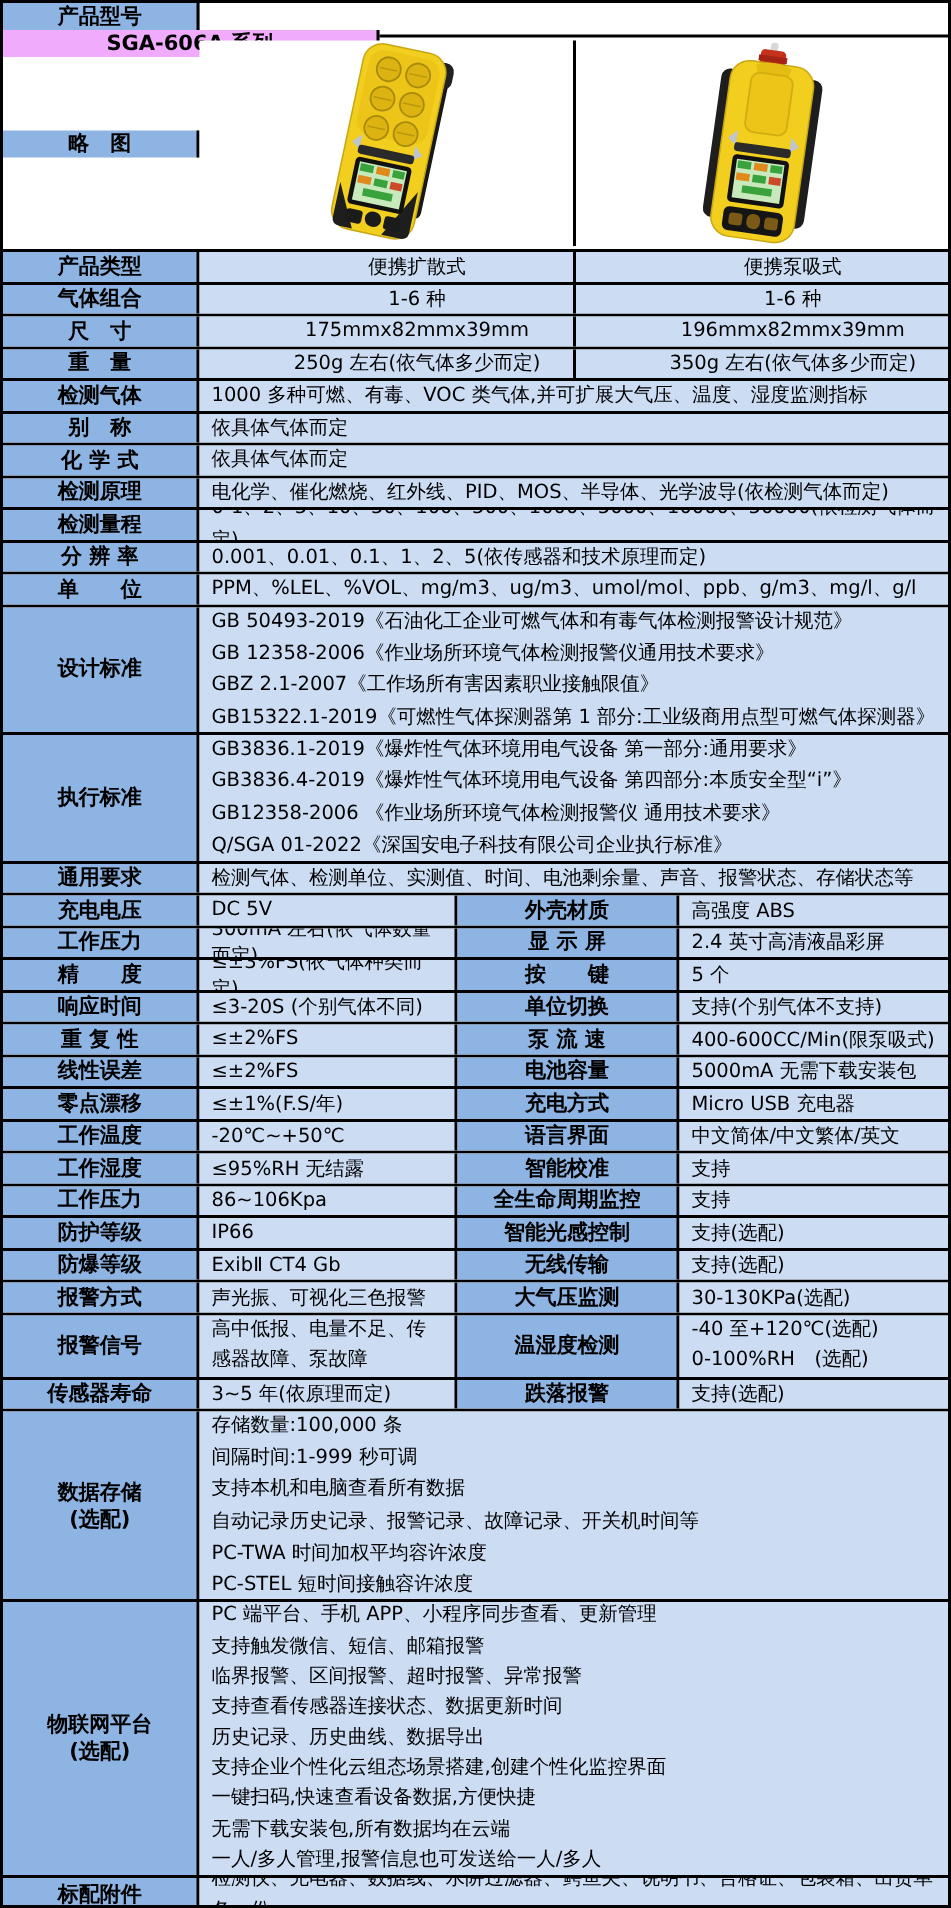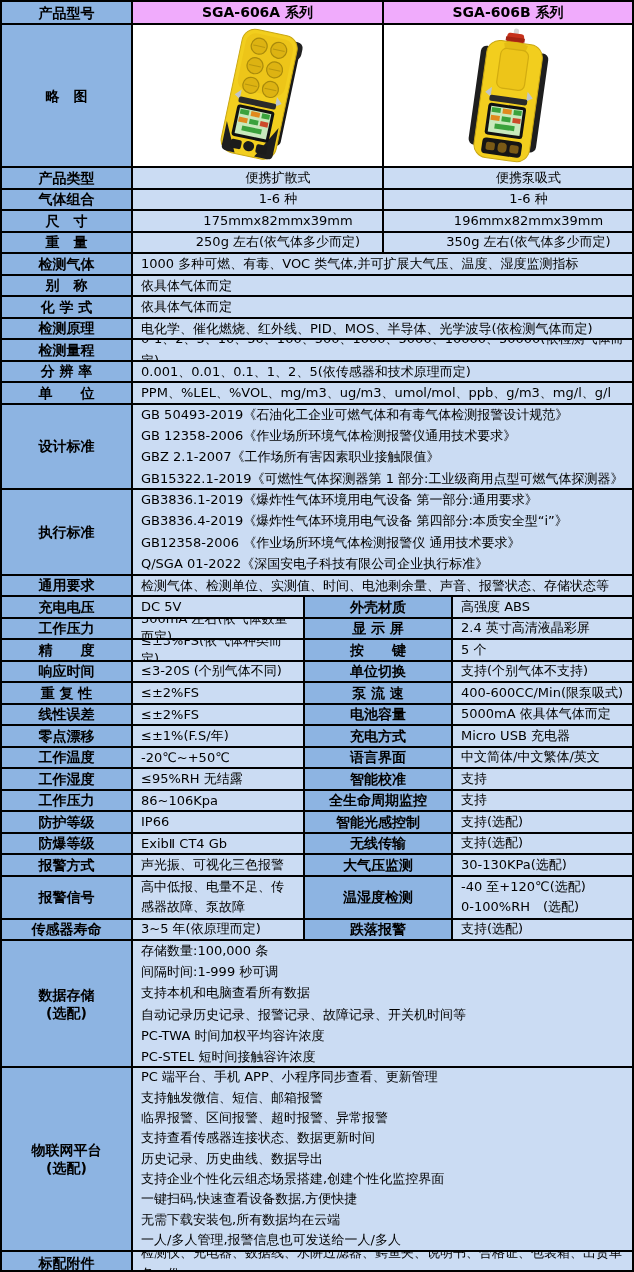--- a/index.html
+++ b/index.html
@@ -17,22 +17,22 @@
   .c:last-child{border-right:none;}
   
   .w-l{width:131px;flex:none;}
   .w-a{width:251px;flex:none;}
   .w-b{flex:1;}
   .w-full{flex:1;}
   .w-v1{width:172px;flex:none;}
   .w-l2{width:148px;flex:none;}
   .w-v2{flex:1;}
   
-  .h-hdr{height:23px;}
-  .h-sketch{height:143px;}
+  .h-hdr{height:23px;flex-direction:column;}
+  .h-sketch{height:143px;align-items:center;}
   .h1{height:21.5px;}
   .h4{height:85.5px;}
   .h2x{height:43px;}
   .h6{height:127px;}
   .h9{height:183.5px;}
   .h-last{height:23px;}
   
   .lab{
     background:#8DB4E2;font-weight:bold;font-size:14px;
     justify-content:center;text-align:center;line-height:18px;
@@ -258,21 +258,21 @@
   <div class="row h1">
     <div class="c w-l lab">重 复 性</div>
     <div class="c w-v1 val left">≤±2%FS</div>
     <div class="c w-l2 lab">泵 流 速</div>
     <div class="c w-v2 val left">400-600CC/Min(限泵吸式)</div>
   </div>
   <div class="row h1">
     <div class="c w-l lab">线性误差</div>
     <div class="c w-v1 val left">≤±2%FS</div>
     <div class="c w-l2 lab">电池容量</div>
-    <div class="c w-v2 val left">5000mA 依具体气体而定</div>
+    <div class="c w-v2 val left">5000mA 无需下载安装包</div>
   </div>
   <div class="row h1">
     <div class="c w-l lab">零点漂移</div>
     <div class="c w-v1 val left">≤±1%(F.S/年)</div>
     <div class="c w-l2 lab">充电方式</div>
     <div class="c w-v2 val left">Micro USB 充电器</div>
   </div>
   <div class="row h1">
     <div class="c w-l lab">工作温度</div>
     <div class="c w-v1 val left">-20℃~+50℃</div>

